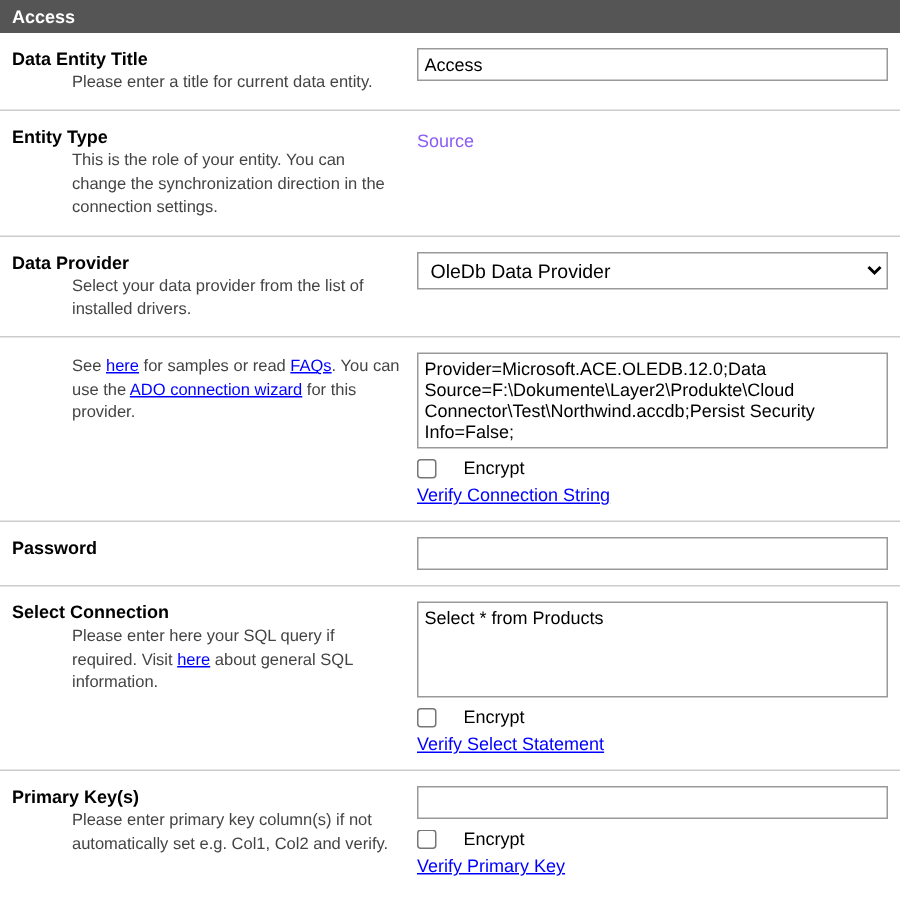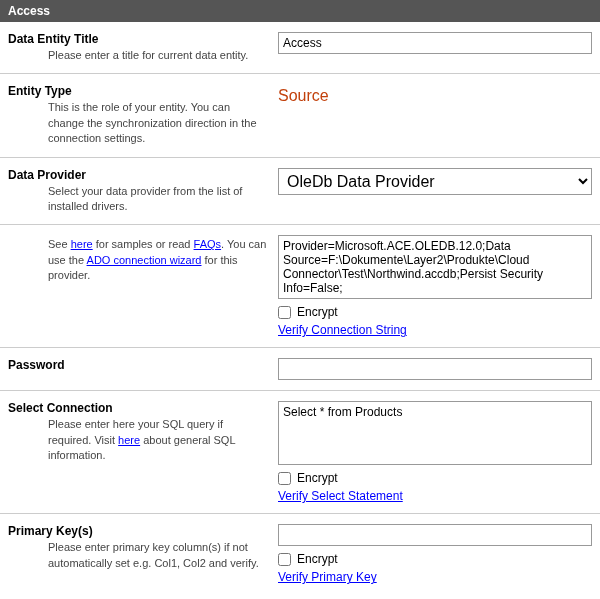--- a/index.html
+++ b/index.html
@@ -63,42 +63,42 @@
       width: 100%;
       border: 1px solid #999;
       padding: 3px 4px;
       font-size: 12px;
       outline: none;
     }
     select {
       width: 100%;
       border: 1px solid #999;
       padding: 3px 4px;
-      font-size: 16px;
+      font-size: 13px;
       outline: none;
       background: #fff;
     }
     textarea {
       width: 100%;
       border: 1px solid #999;
       padding: 3px 4px;
       font-size: 12px;
       resize: none;
       outline: none;
       font-family: Arial, sans-serif;
     }
     .entity-type-value {
-      font-size: 16px;
-      color: #c2410c;
+      font-size: 12px;
+      color: #8b5cf6;
       padding-top: 3px;
     }
     .encrypt-row {
       display: flex;
       align-items: center;
-      gap: 6px;
+      gap: 18px;
       margin-top: 2px;
     }
     .encrypt-row label {
       font-size: 12px;
       color: #000;
     }
     .verify-link {
       color: #00f;
       text-decoration: underline;
       font-size: 12px;

